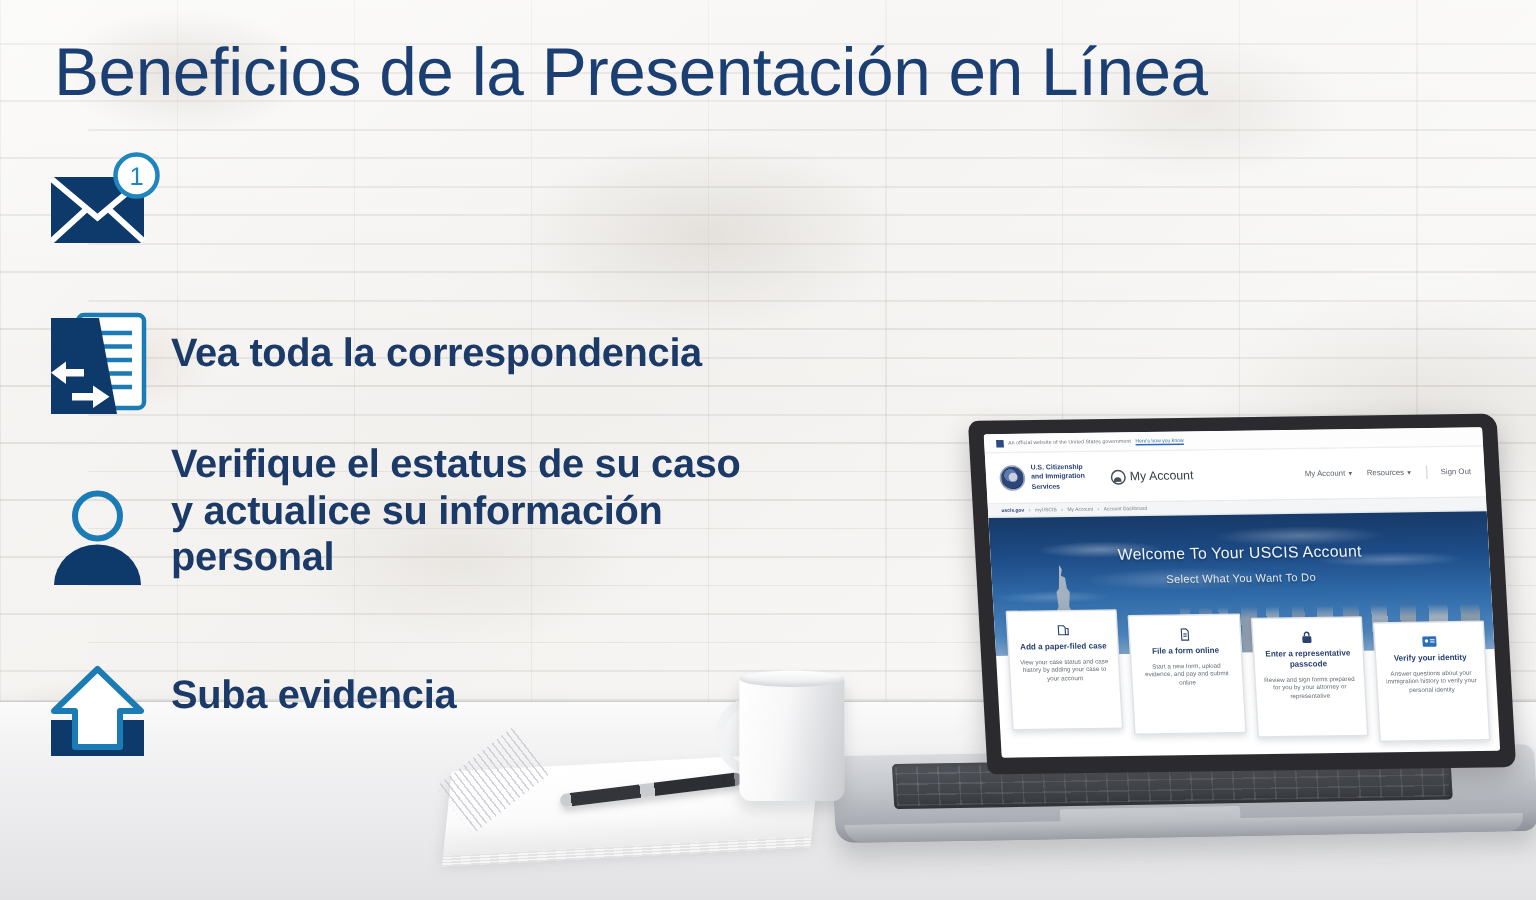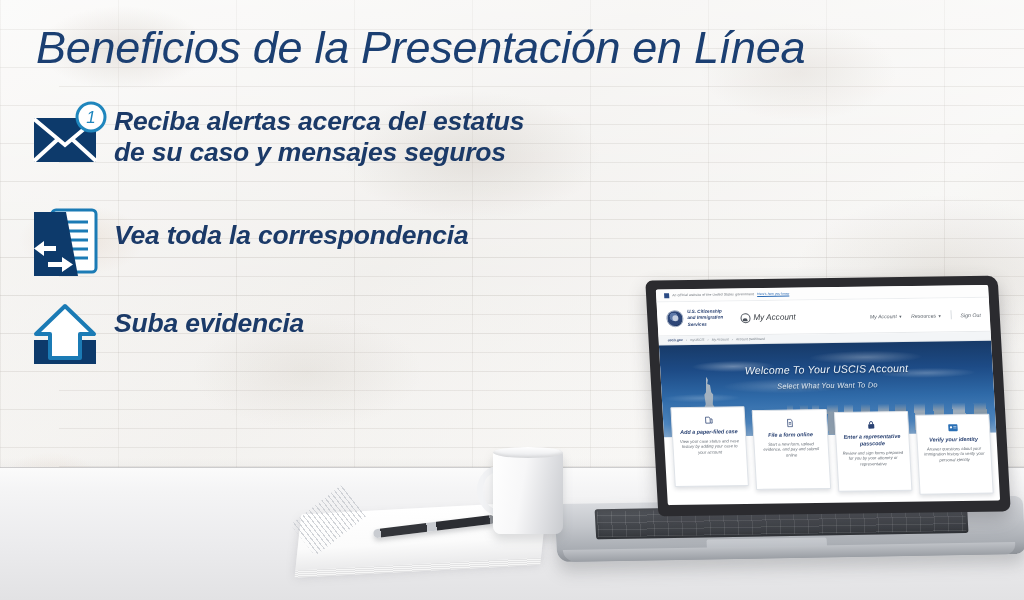--- a/index.html
+++ b/index.html
@@ -1,21 +1,21 @@
 <!DOCTYPE html>
 <html><head>
 <meta charset="utf-8">
 <style>
   html,body{margin:0;padding:0;}
   body{
     width:1024px;height:600px;overflow:hidden;
     font-family:"Liberation Sans", sans-serif;
     background:#f2f1ef;
   }
-  .stage{position:relative;width:1024px;height:600px;overflow:hidden;background:#eceae6;font-style:italic;}
+  .stage{position:relative;width:1024px;height:600px;overflow:hidden;background:#eceae6;}
 
   
   .wall{position:absolute;inset:0;
     background:
       linear-gradient(180deg, rgba(255,255,255,.55), rgba(255,255,255,.15) 45%, rgba(250,249,247,.55)),
       repeating-linear-gradient(0deg, rgba(168,162,155,.30) 0 1px, rgba(0,0,0,0) 1px 38px),
       repeating-linear-gradient(90deg, rgba(168,162,155,.22) 0 1px, rgba(0,0,0,0) 1px 118px),
       linear-gradient(135deg,#f7f6f4 0%, #efedea 40%, #f6f5f3 70%, #eceae7 100%);
   }
   .wall:after{content:"";position:absolute;inset:0;
@@ -213,24 +213,20 @@
     <div class="row r1">
       <div class="ico">
         <svg width="86" height="86" viewBox="0 0 86 86">
           <rect x="6" y="18" width="62" height="44" rx="2" fill="#0d3a6b"></rect>
           <path d="M6 19 L37 45 L68 19" fill="none" stroke="#ffffff" stroke-width="4"></path>
           <path d="M6 61 L29 40 M68 61 L45 40" fill="none" stroke="#ffffff" stroke-width="4"></path>
           <circle cx="63" cy="17" r="14" fill="#ffffff" stroke="#1f86bd" stroke-width="3"></circle>
           <text x="63" y="23" text-anchor="middle" font-family="Liberation Sans, sans-serif" font-size="17" fill="#1f86bd">1</text>
         </svg>
       </div>
-      <div class="txt">
-        <span class="ln">Reciba alertas acerca del estatus</span>
-        <span class="ln">de su caso y mensajes seguros</span>
-      </div>
     </div>
 
     <div class="row r2">
       <div class="ico">
         <svg width="86" height="86" viewBox="0 0 86 86">
           <rect x="24" y="4" width="44" height="62" rx="4" fill="#ffffff" stroke="#1b7bb5" stroke-width="3"></rect>
           <g stroke="#1b7bb5" stroke-width="3">
             <line x1="32" y1="16" x2="60" y2="16"></line>
             <line x1="32" y1="25" x2="60" y2="25"></line>
             <line x1="32" y1="34" x2="60" y2="34"></line>
@@ -240,20 +236,33 @@
           <path d="M6 6 L38 6 L50 70 L6 70 Z" fill="#0d3a6b"></path>
           <path d="M28 40 L16 40 L16 35 L6 42.5 L16 50 L16 45 L28 45 Z" fill="#ffffff"></path>
           <path d="M20 56 L34 56 L34 51 L45 58.5 L34 66 L34 61 L20 61 Z" fill="#ffffff"></path>
         </svg>
       </div>
       <div class="txt">
         <span class="ln">Vea toda la correspondencia</span>
       </div>
     </div>
 
+    <div class="row r3">
+      <div class="ico">
+        <svg width="86" height="86" viewBox="0 0 86 86">
+          <circle cx="37" cy="20" r="15" fill="none" stroke="#1b7bb5" stroke-width="4"></circle>
+          <path d="M8 66 a29 27 0 0 1 58 0 Z" fill="#0d3a6b"></path>
+        </svg>
+      </div>
+      <div class="txt">
+        <span class="ln">Verifique el estatus de su caso</span>
+        <span class="ln">y actualice su información</span>
+        <span class="ln">personal</span>
+      </div>
+    </div>
 
     <div class="row r4">
       <div class="ico">
         <svg width="86" height="86" viewBox="0 0 86 86">
           <rect x="6" y="40" width="62" height="24" fill="#0d3a6b"></rect>
           <path d="M37 6 L66 34 L52 34 L52 58 L22 58 L22 34 L8 34 Z" fill="#ffffff" stroke="#1b7bb5" stroke-width="4" stroke-linejoin="round"></path>
         </svg>
       </div>
       <div class="txt">
         <span class="ln">Suba evidencia</span>

